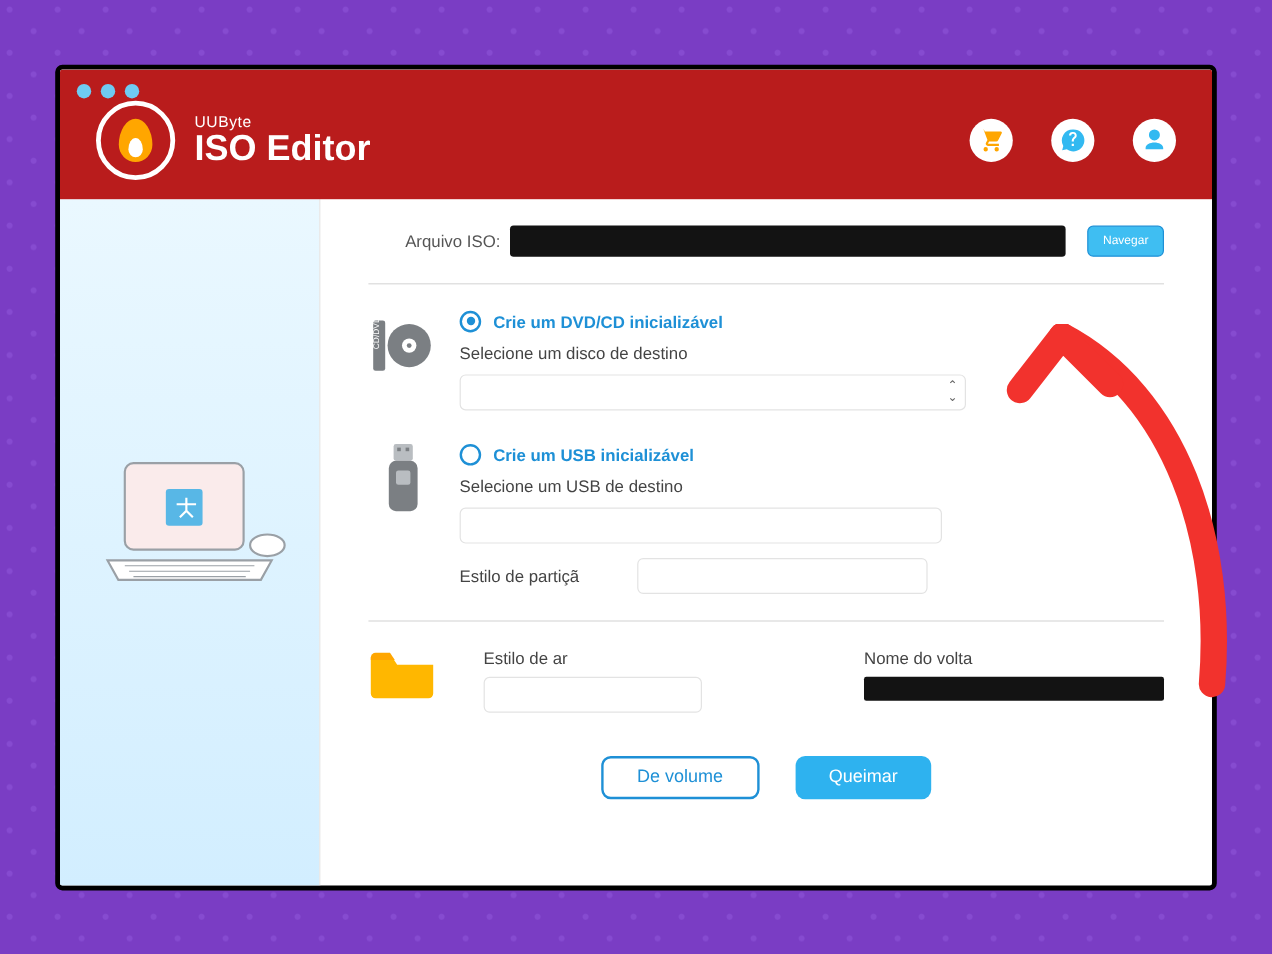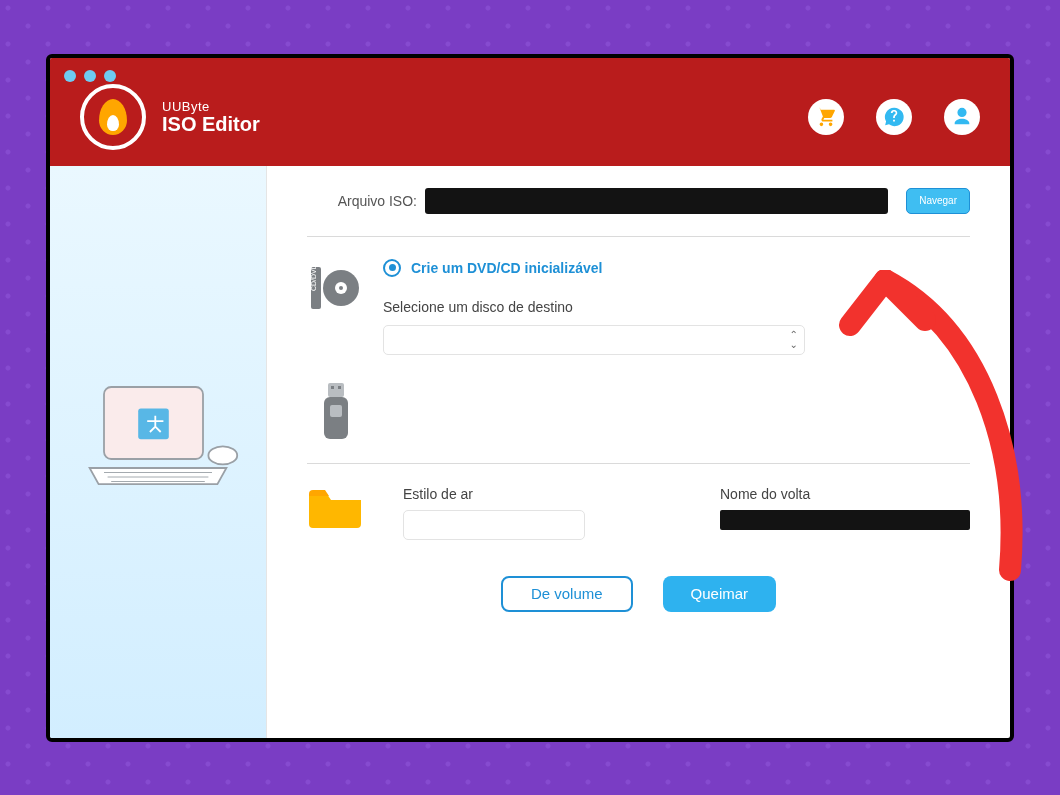--- a/index.html
+++ b/index.html
@@ -11,41 +11,41 @@
     opacity:.6;}
   .window{position:relative;width:960px;height:680px;background:#fff;border:4px solid #000;border-radius:6px;overflow:hidden;display:flex;flex-direction:column;}
   .titlebar{height:108px;background:#b91c1c;display:flex;align-items:center;padding:0 30px;gap:18px;position:relative;}
   .traffic{position:absolute;top:12px;left:14px;display:flex;gap:8px;}
   .traffic span{width:12px;height:12px;border-radius:50%;background:#6FCBF2;display:inline-block;}
   .logo-wrap{display:flex;align-items:center;gap:16px;margin-top:10px;}
   .logo-circle{width:58px;height:58px;border:4px solid #fff;border-radius:50%;display:flex;align-items:center;justify-content:center;}
   .logo-flame{width:28px;height:36px;background:#FFA600;border-radius:50% 50% 50% 50%/60% 60% 40% 40%;position:relative;}
   .logo-flame::after{content:"";position:absolute;left:50%;top:45%;transform:translateX(-50%);width:12px;height:16px;background:#fff;border-radius:50% 50% 50% 50%/60% 60% 40% 40%;}
   .logo-text .brand{font-size:13px;color:#fff;letter-spacing:.5px;}
-  .logo-text .appname{font-size:20px;font-weight:700;color:#fff;line-height:1;}
+  .logo-text .appname{font-size:30px;font-weight:700;color:#fff;line-height:1;}
   .header-icons{margin-left:auto;display:flex;gap:32px;margin-top:10px;}
   .hicon{width:36px;height:36px;border-radius:50%;background:#fff;display:flex;align-items:center;justify-content:center;cursor:pointer;}
   .hicon svg{width:22px;height:22px;}
   .body{flex:1;display:flex;min-height:0;}
   .sidebar{width:216px;background:linear-gradient(180deg,#EAF8FF 0%,#D2EEFF 100%);border-right:1px solid #E5E5E5;display:flex;align-items:center;justify-content:center;}
   .laptop-illus svg{width:180px;height:180px;}
   .main{flex:1;padding:22px 40px 20px 40px;overflow:hidden;font-size:14px;color:#333;}
   .row{display:flex;align-items:center;}
   .field-label{min-width:110px;text-align:right;padding-right:8px;color:#555;}
   .iso-path{flex:1;height:26px;background:#131313;border-radius:3px;}
   .btn-browse{margin-left:18px;height:26px;padding:0 12px;border:1px solid #1E90D6;background:#3FBEF2;color:#fff;border-radius:5px;font-size:10px;cursor:pointer;}
   hr.sep{border:none;border-top:1px solid #DADADA;margin:22px 0;}
   .radio-row{display:flex;gap:18px;padding-left:0px;}
   .radio-icon{width:58px;height:58px;display:flex;align-items:center;justify-content:center;flex-shrink:0;}
   .radio-body{flex:1;}
   .radio-head{display:flex;align-items:center;gap:10px;}
   .radio{width:14px;height:14px;border:2px solid #1E90D6;border-radius:50%;display:inline-flex;align-items:center;justify-content:center;cursor:pointer;}
   .radio.selected::after{content:"";width:7px;height:7px;border-radius:50%;background:#1E90D6;}
   .radio-label{color:#1E90D6;font-weight:600;}
-  .sub-label{color:#444;margin-top:22px;}
+  .sub-label{color:#444;margin-top:9px;}
   .select{margin-top:10px;border:1px solid #E3E3E3;border-radius:5px;height:28px;background:#fff;position:relative;cursor:pointer;}
   .select .chev{position:absolute;right:6px;top:50%;transform:translateY(-50%);font-size:10px;color:#666;line-height:1;}
   .inline-field{display:flex;align-items:center;gap:8px;margin-top:12px;}
   .inline-field .mini-label{color:#444;min-width:140px;}
   .inline-select{flex:1;border:1px solid #E3E3E3;border-radius:5px;height:28px;background:#fff;cursor:pointer;}
   .bottom{display:flex;gap:40px;}
   .folder-icon{width:56px;height:42px;}
   .field-col{display:flex;flex-direction:column;}
   .field-col .mini-label{color:#444;}
   .field-col .mini-input{margin-top:8px;border:1px solid #E3E3E3;border-radius:5px;height:28px;width:180px;background:#fff;}
@@ -153,20 +153,32 @@
       <div class="radio-row">
         <div class="radio-icon">
           <svg width="40" height="62" viewBox="0 0 40 62">
             <rect x="12" y="2" width="16" height="14" rx="2" fill="#B9BDC1"></rect>
             <rect x="15" y="5" width="3" height="3" fill="#7B7F83"></rect>
               <rect x="22" y="5" width="3" height="3" fill="#7B7F83"></rect>
             <rect x="8" y="16" width="24" height="42" rx="6" fill="#7B7F83"></rect>
             <rect x="14" y="24" width="12" height="12" rx="2" fill="#B9BDC1"></rect>
           </svg>
         </div>
+        <div class="radio-body">
+          <div class="radio-head">
+            <span class="radio"></span>
+            <span class="radio-label">Crie um USB inicializável</span>
+          </div>
+          <div class="sub-label">Selecione um USB de destino</div>
+          <div class="select" style="width:400px"></div>
+          <div class="inline-field">
+            <span class="mini-label">Estilo de partiçã</span>
+            <div class="inline-select" style="max-width:240px"></div>
+          </div>
+        </div>
       </div>
 
       <hr class="sep">
 
       <div class="bottom">
         <div>
           <svg class="folder-icon" viewBox="0 0 56 42">
             <path d="M2 8 h18 l4 6 h30 v24 a4 4 0 01-4 4 H6 a4 4 0 01-4-4 z" fill="#FFB700"></path>
             <path d="M2 8 a4 4 0 014-4 h12 l4 6 H2 z" fill="#FFA600"></path>
           </svg>

